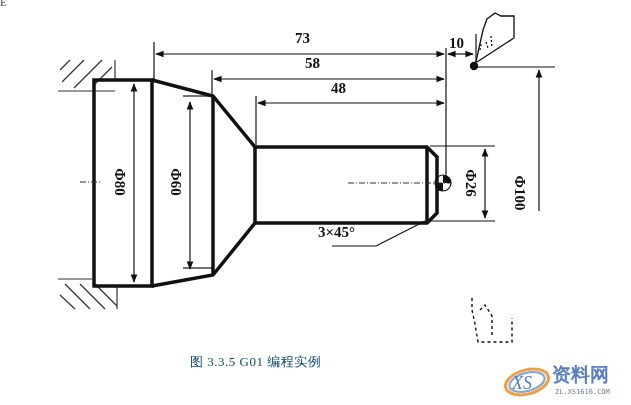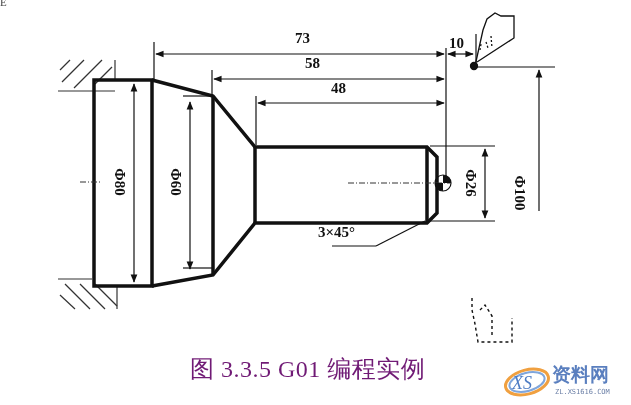--- a/index.html
+++ b/index.html
@@ -1,19 +1,19 @@
 <!DOCTYPE html>
 <html><head>
   <meta charset="utf-8">
   <style>
     html, body { margin: 0; padding: 0; background: #ffffff; }
     body { width: 631px; height: 405px; position: relative; overflow: hidden; font-family: "Liberation Serif", serif; }
     svg { position: absolute; left: 0; top: 0; }
     .dim-text { font-family: "Liberation Serif", serif; font-weight: bold; font-size: 15px; fill: #111; }
-    .caption { position: absolute; left: 190px; top: 353px; font-family: "Liberation Serif", serif; font-size: 24px; color: #701a75; letter-spacing: 0.5px; }
+    .caption { position: absolute; left: 190px; top: 353px; font-family: "Liberation Serif", serif; font-size: 13px; color: #0c4a6e; letter-spacing: 0.5px; }
     .wm-cn { font-family: "DejaVu Sans", sans-serif; font-weight: bold; font-size: 19px; fill: #5a7fbf; }
     .wm-url { font-family: "DejaVu Sans Mono", monospace; font-size: 7px; fill: #6b7fa6; }
     .wm-xs { font-family: "Liberation Serif", serif; font-style: italic; font-size: 18px; fill: #4d7cc4; }
     .corner { position: absolute; left: 0; top: -4px; font-size: 11px; color: #444; font-family: "Liberation Serif", serif; }
   </style>
 </head>
 <body>
 
 <div class="corner">E</div>
 

